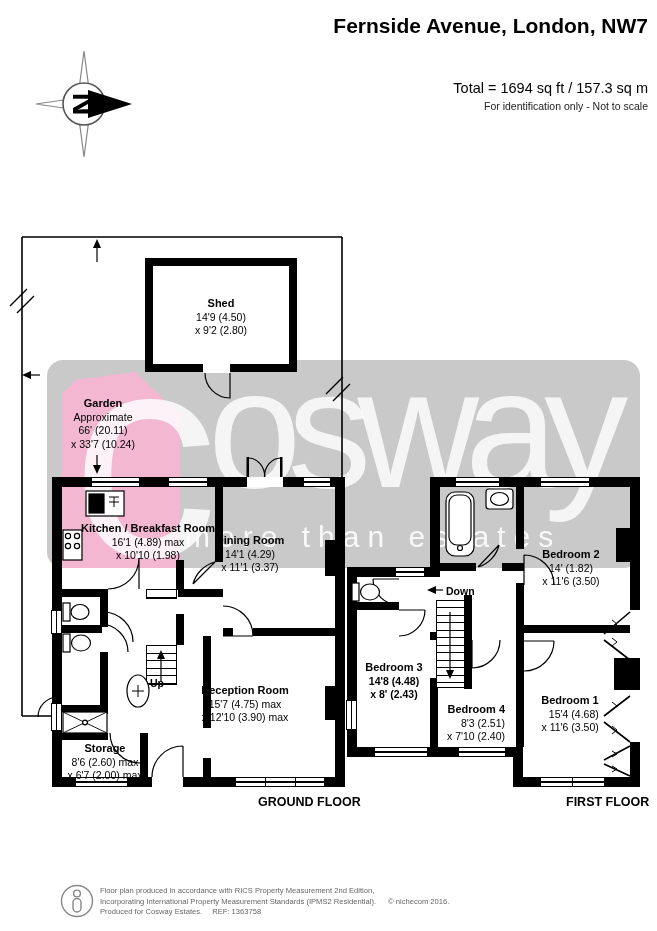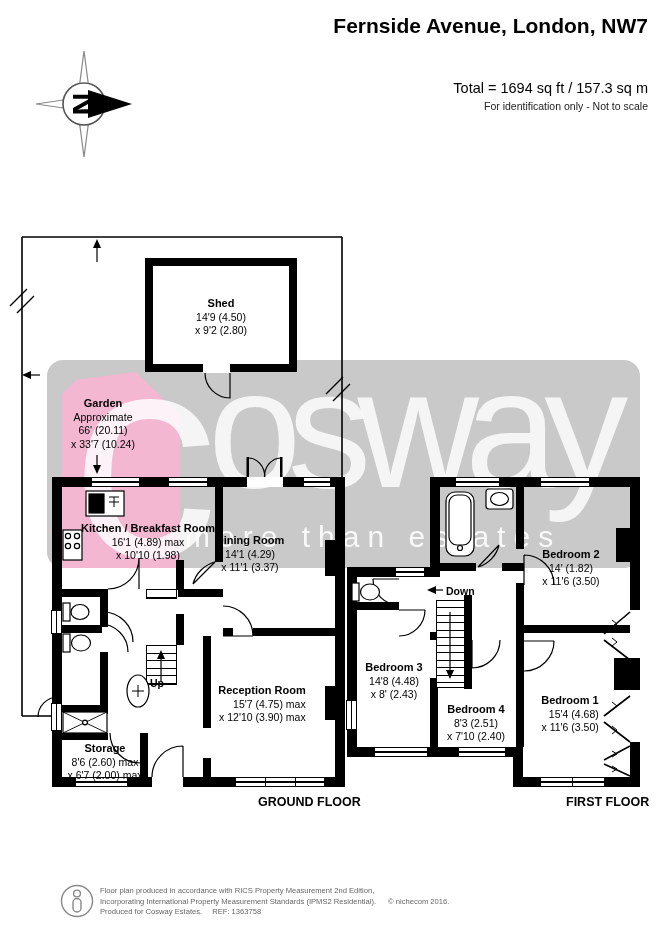--- a/index.html
+++ b/index.html
@@ -260,44 +260,44 @@
   <div class="rlabel" style="left:148px;top:522px;">
     <b>Kitchen / Breakfast Room</b><br>
     <span>16'1 (4.89) max</span><br>
     <span>x 10'10 (1.98)</span>
   </div>
   <div class="rlabel" style="left:250px;top:534px;text-align:center;">
     <b>Dining Room</b><br>
     <span>14'1 (4.29)</span><br>
     <span>x 11'1 (3.37)</span>
   </div>
-  <div class="rlabel" style="left:262px;top:684px;text-align:right;">
+  <div class="rlabel" style="left:245px;top:684px;">
     <b>Reception Room</b><br>
     <span>15'7 (4.75) max</span><br>
     <span>x 12'10 (3.90) max</span>
   </div>
   <div class="rlabel" style="left:105px;top:742px;">
     <b>Storage</b><br>
     <span>8'6 (2.60) max</span><br>
     <span>x 6'7 (2.00) max</span>
   </div>
   <div class="dirlabel" style="left:150px;top:677px;">Up</div>
   <div class="floorcap" style="left:258px;top:795px;">GROUND FLOOR</div>
 
   <div class="rlabel" style="left:571px;top:548px;">
     <b>Bedroom 2</b><br>
     <span>14' (1.82)</span><br>
     <span>x 11'6 (3.50)</span>
   </div>
-  <div class="rlabel" style="left:394px;top:661px;">
+  <div class="rlabel" style="left:394px;top:661px;font-weight:bold;">
     <b>Bedroom 3</b><br>
     <span>14'8 (4.48)</span><br>
     <span>x 8' (2.43)</span>
   </div>
-  <div class="rlabel" style="left:476px;top:703px;">
+  <div class="rlabel" style="left:476px;top:703px;text-align:right;">
     <b>Bedroom 4</b><br>
     <span>8'3 (2.51)</span><br>
     <span>x 7'10 (2.40)</span>
   </div>
   <div class="rlabel" style="left:570px;top:694px;text-align:right;">
     <b>Bedroom 1</b><br>
     <span>15'4 (4.68)</span><br>
     <span>x 11'6 (3.50)</span>
   </div>
   <div class="dirlabel" style="left:446px;top:585px;">Down</div>

